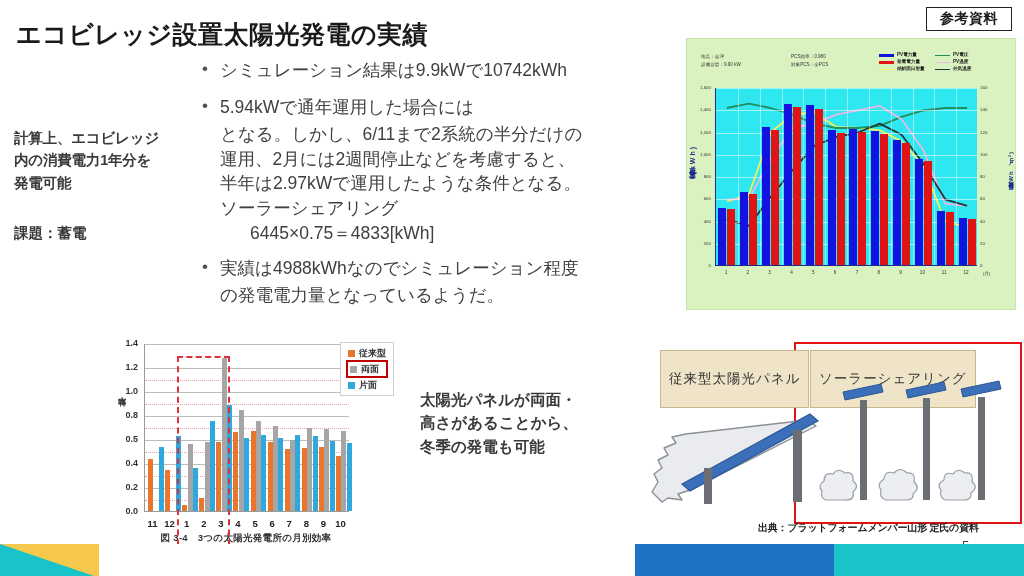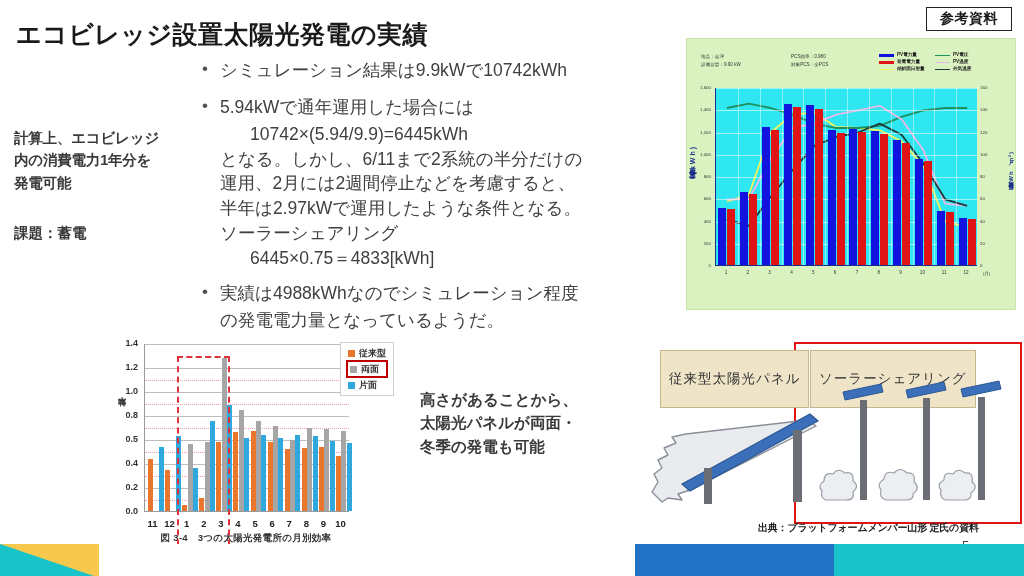--- a/index.html
+++ b/index.html
@@ -147,21 +147,20 @@
     <div>計算上、エコビレッジ</div>
     <div>内の消費電力1年分を</div>
     <div>発電可能</div>
   </div>
   <div class="left-note2">課題：蓄電</div>
 
   <div class="bullets">
     <div class="bl">シミュレーション結果は9.9kWで10742kWh</div>
     <div class="gap"></div>
     <div class="bl">5.94kWで通年運用した場合には</div>
-    <div class="sub">10742×(5.94/9.9)=6445kWh</div>
     <div class="plain">となる。しかし、6/11まで2系統の半分だけの</div>
     <div class="plain">運用、2月には2週間停止などを考慮すると、</div>
     <div class="plain">半年は2.97kWで運用したような条件となる。</div>
     <div class="plain">ソーラーシェアリング</div>
     <div class="sub">6445×0.75＝4833[kWh]</div>
     <div class="gap"></div>
     <div class="bl">実績は4988kWhなのでシミュレーション程度</div>
     <div class="plain">の発電電力量となっているようだ。</div>
   </div>
 
@@ -375,22 +374,22 @@
       <div class="blc-xtick" style="left: 150.042px; top: 184px;">5</div>
       <div class="blc-xtick" style="left: 167.125px; top: 184px;">6</div>
       <div class="blc-xtick" style="left: 184.208px; top: 184px;">7</div>
       <div class="blc-xtick" style="left: 201.292px; top: 184px;">8</div>
       <div class="blc-xtick" style="left: 218.375px; top: 184px;">9</div>
       <div class="blc-xtick" style="left: 235.458px; top: 184px;">10</div>
       <div class="blc-red" style="left: 81.1667px; top: 22px; width: 53.25px; height: 210px;"></div>
     </div>
 
   <div class="annot">
+    <div>太陽光パネルが両面・</div>
     <div>高さがあることから、</div>
-    <div>太陽光パネルが両面・</div>
     <div>冬季の発電も可能</div>
   </div>
 
   <div class="diagram">
     <div class="dg-box" style="left:146px;top:0px;width:228px;height:182px;"></div>
     <div class="dg-label" style="left:12px;top:8px;">従来型太陽光パネル</div>
     <div class="dg-label" style="left:162px;top:8px;">ソーラーシェアリング</div>
     <svg width="376" height="200" viewBox="0 0 376 200" style="position:absolute;left:0;top:0;">
 
       <path d="M4 150 L10 140 L6 132 L14 126 L10 118 L20 113 L16 106 L28 101 L24 95 L38 92

